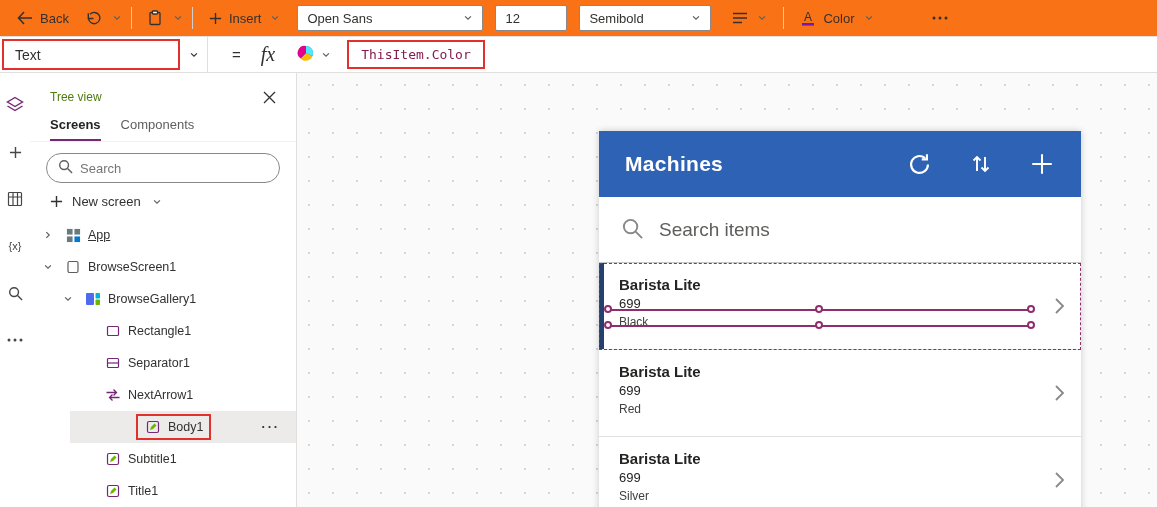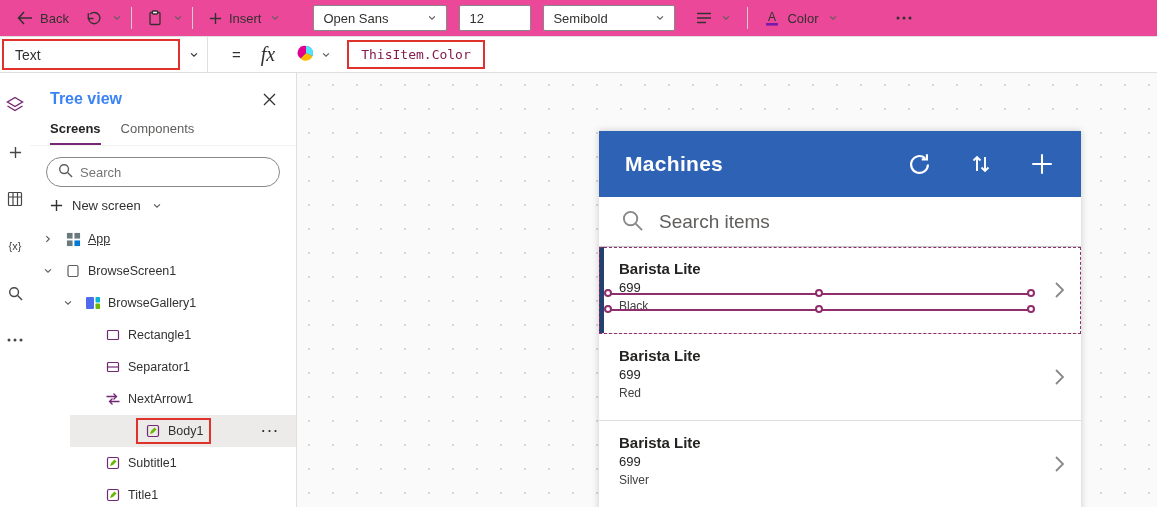--- a/index.html
+++ b/index.html
@@ -1,28 +1,28 @@
 <!DOCTYPE html>
 <html style="--accent: #742774; --highlight: #e0312d; --selection: #8f2d6d; --header-blue: #2e62b5; --selected-bar: #23406f;"><head>
 <meta charset="utf-8">
 <style>
   *{margin:0;padding:0;box-sizing:border-box}
   html,body{width:1157px;height:507px;overflow:hidden;background:#fff;
     font-family:"Liberation Sans",sans-serif;color:#323130;font-size:13px}
 
   
   .toolbar{height:37px;display:flex;align-items:center;padding:0 10px;gap:2px;
-    border-bottom:1px solid #e1dfdd;background:#ec4899}
+    border-bottom:1px solid #e1dfdd;background:#f97316}
   .tb-btn{display:flex;align-items:center;gap:7px;padding:4px 7px;border-radius:2px;cursor:pointer;color:#323130;white-space:nowrap}
   .tb-ic{display:inline-flex;color:#323130}
   .dd{display:inline-flex;color:#605e5c;margin-left:2px}
   .divider{width:1px;height:22px;background:#d2d0ce;margin:0 7px}
   .combo{display:flex;align-items:center;justify-content:space-between;border:1px solid #8a8886;
     border-radius:2px;height:26px;padding:0 9px;background:#fff;cursor:pointer}
-  .combo.font{width:134px;margin-left:24px}
+  .combo.font{width:186px;margin-left:8px}
   .combo.size{width:72px;margin-left:10px}
   .combo.weight{width:132px;margin-left:10px}
   .align-group{margin-left:12px}
   .color-underline{display:inline-flex}
   .overflow-btn{margin-left:42px;color:#323130}
 
   
   .formula-bar{height:36px;display:flex;align-items:center;border-bottom:1px solid #e1dfdd;background:#fff}
   .red-box{border:2px solid var(--highlight,#e0312d)!important}
   .prop-box{width:178px;height:31px;margin-left:2px;display:flex;align-items:center;
@@ -37,21 +37,21 @@
 
   
   .main{display:flex;height:434px}
   .rail{width:30px;display:flex;flex-direction:column;align-items:center;padding-top:22px;gap:27px;background:#fff}
   .ric{width:22px;height:20px;display:flex;align-items:center;justify-content:center;color:#484644;cursor:pointer}
   .ric.active{color:var(--accent,#742774)}
 
   
   .tree-panel{width:267px;border-right:1px solid #e1dfdd;display:flex;flex-direction:column;padding-top:17px;background:#fff}
   .tree-head{display:flex;align-items:center;justify-content:space-between;padding:0 20px}
-  .tree-title{font-size:16px;font-weight:700;color:#3b82f6}
+  .tree-title{font-size:12px;font-weight:400;color:#4d7c0f}
   .close-x{color:#323130;cursor:pointer;display:inline-flex}
   .tabs{display:flex;gap:20px;padding:0 20px;margin-top:13px;border-bottom:1px solid #f3f2f1}
   .tab{font-size:13px;padding-bottom:7px;color:#605e5c;cursor:pointer;border-bottom:2px solid transparent}
   .tab.active{color:#252423;font-weight:700;border-bottom:2px solid var(--accent,#742774)}
   .search-box{margin:11px 16px 4px;height:30px;border:1px solid #8a8886;border-radius:15px;
     display:flex;align-items:center;padding:0 11px;gap:7px;color:#605e5c}
   .search-box input{border:none;outline:none;flex:1;font-size:13px;font-family:inherit;color:#323130;background:transparent}
   .new-screen{display:flex;align-items:center;gap:9px;padding:7px 20px;cursor:pointer;color:#323130}
   .tree-list{flex:1;overflow:hidden;margin-top:3px}
   .tree-row{height:32px;display:flex;align-items:center;cursor:pointer;font-size:12.5px}
@@ -63,21 +63,21 @@
 
   
   .canvas{flex:1;position:relative;overflow:hidden;background:#fafafa;
     background-image:radial-gradient(#d8d6d4 1.1px,transparent 1.2px);background-size:24px 24px}
   .phone{position:absolute;left:302px;top:58px;width:482px;height:420px;background:#fff;
     box-shadow:0 0 7px rgba(0,0,0,.2)}
   .phone-header{height:66px;background:var(--header-blue,#2e62b5);display:flex;align-items:center;padding:0 26px}
   .phone-title{font-size:21px;font-weight:700;color:#fff;letter-spacing:.3px}
   .ph-icons{margin-left:auto;display:flex;align-items:center;gap:36px}
   .ph-ic{display:inline-flex;cursor:pointer}
-  .search-row{height:50px;display:flex;align-items:center;gap:15px;padding:0 22px;border-bottom:1px solid #c8c6c4}
+  .search-row{height:66px;display:flex;align-items:center;gap:15px;padding:0 22px;border-bottom:1px solid #c8c6c4}
   .search-placeholder{font-size:19px;color:#605e5c}
 
   .g-item{position:relative;height:87px;padding:13px 0 0 20px;border-bottom:1px solid #e1dfdd;cursor:pointer}
   .g-title{font-size:15px;font-weight:700;color:#252423}
   .g-sub{font-size:13px;margin-top:3px;color:#252423}
   .g-body{font-size:12px;margin-top:4px;color:#404040}
   .g-chevron{position:absolute;right:16px;top:50%;transform:translateY(-50%);display:inline-flex}
   .g-item.selected{outline:1px dashed var(--selection,#8f2d6d);outline-offset:-1px;
     box-shadow:inset 5px 0 0 var(--selected-bar,#23406f)}
   .selection-overlay{position:absolute;inset:0;pointer-events:none}

